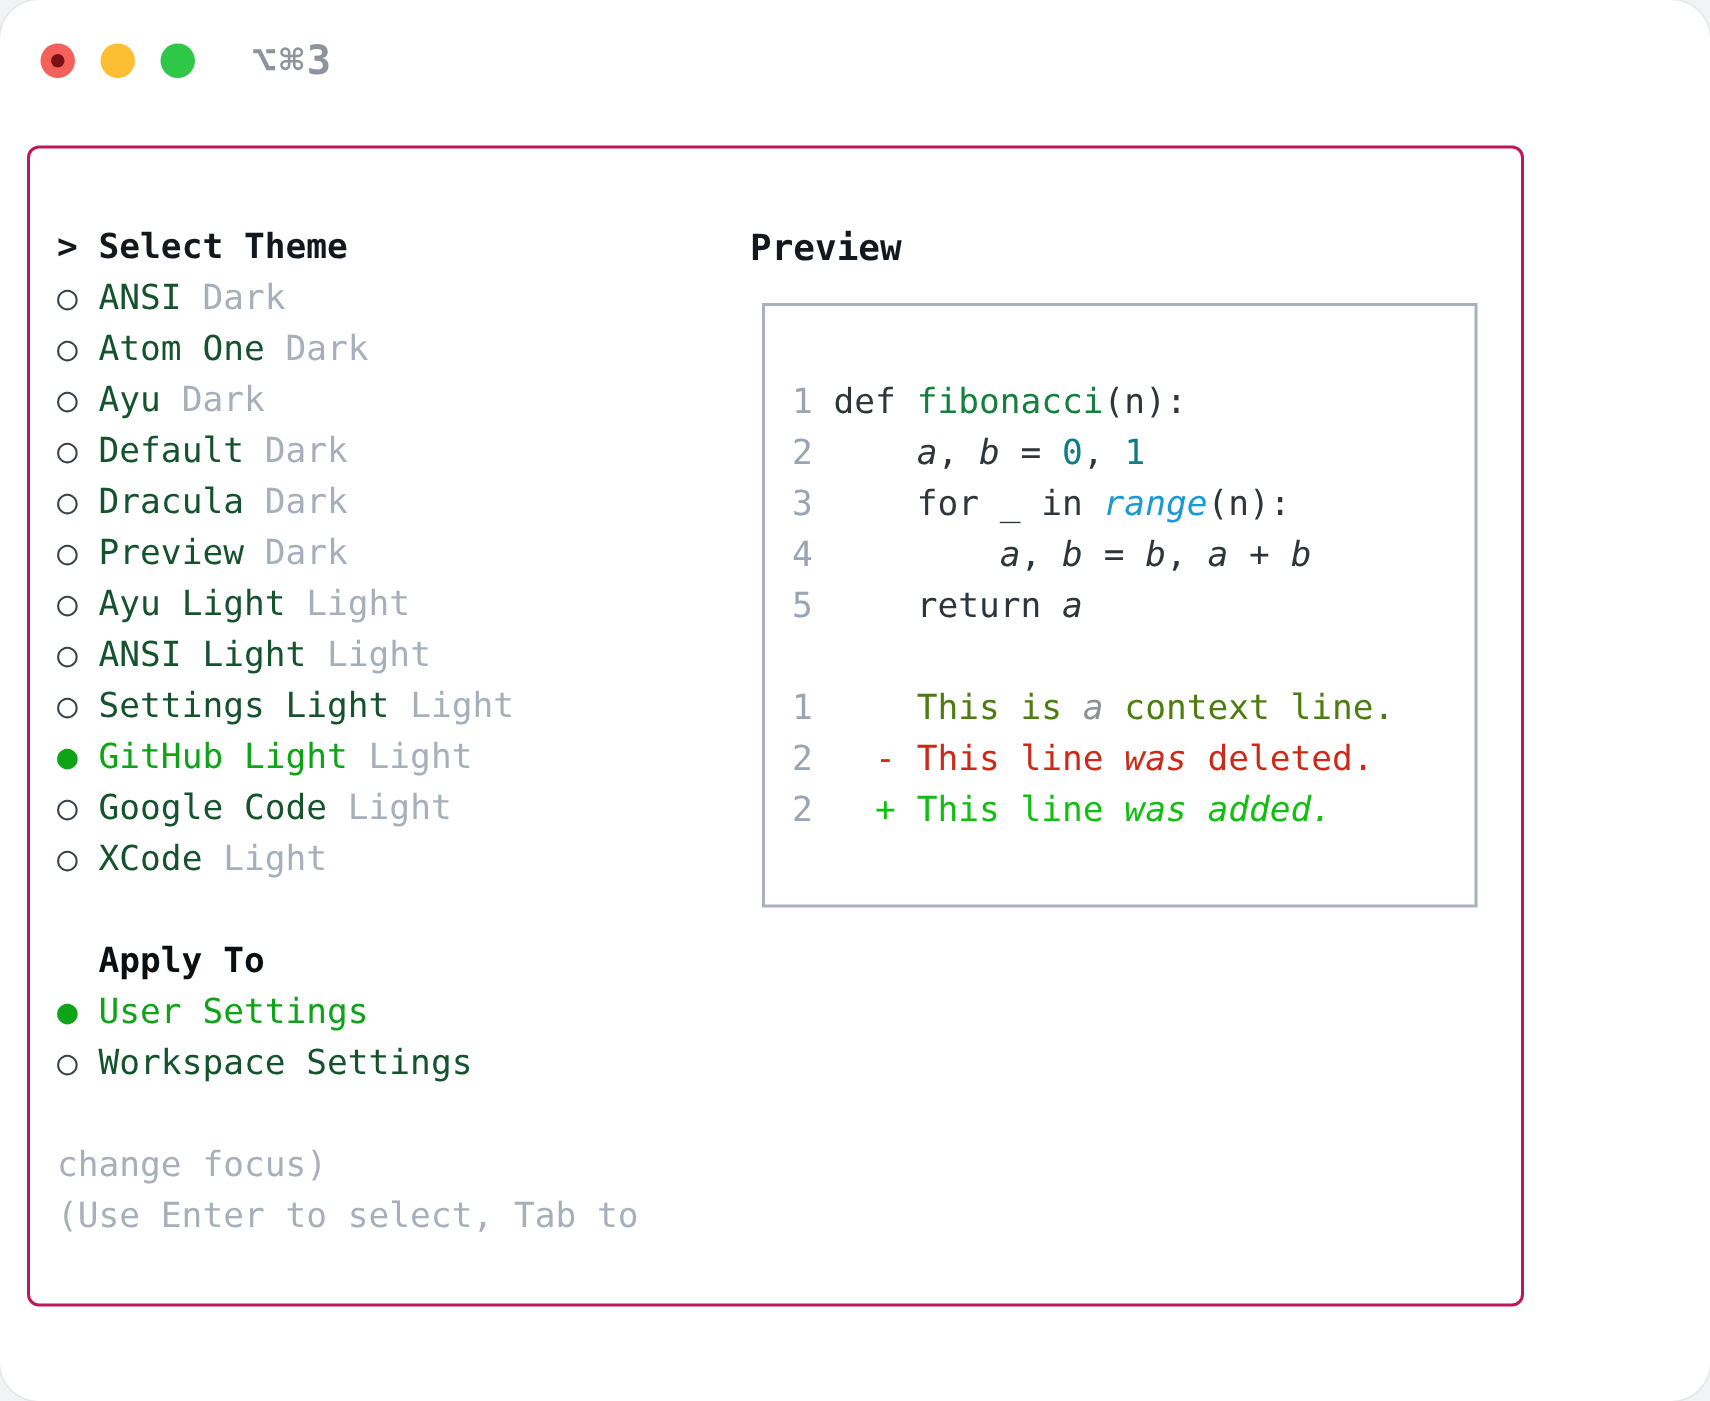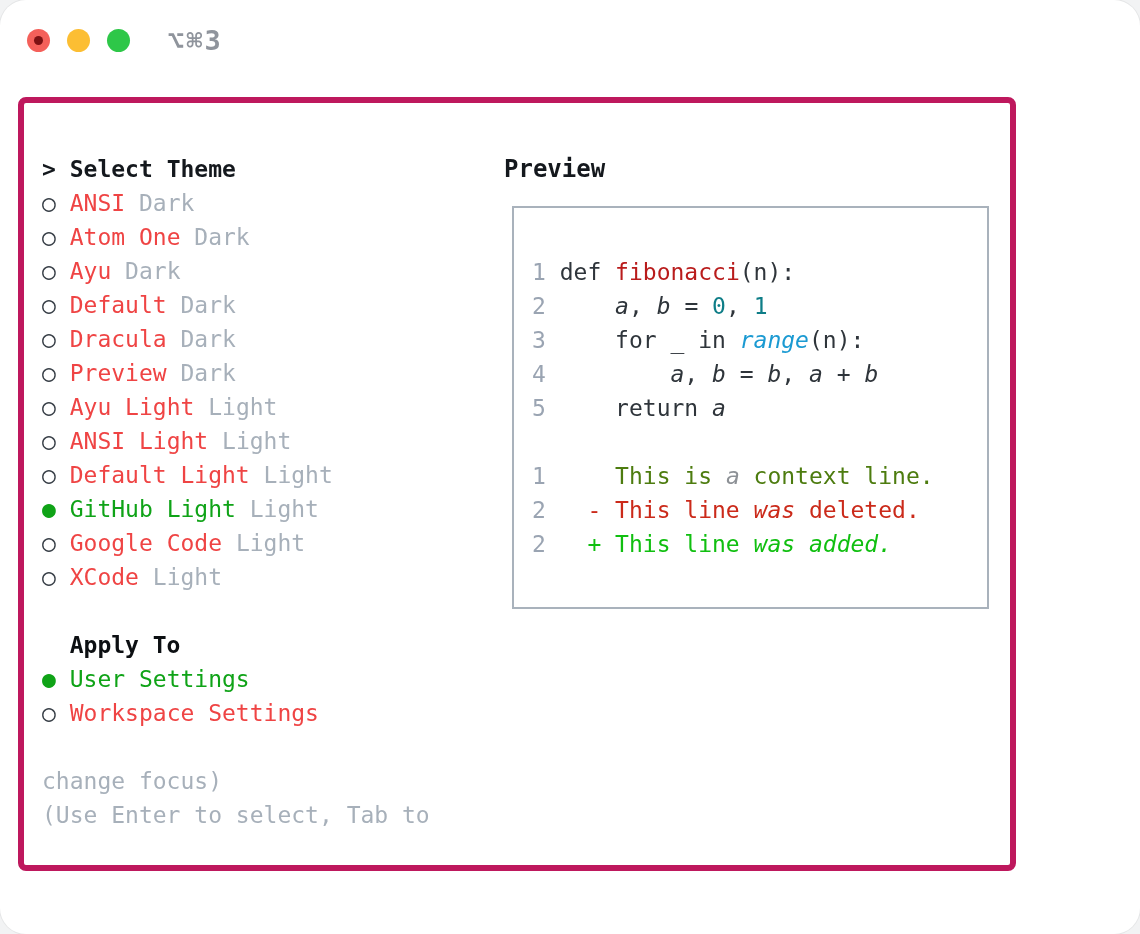--- a/index.html
+++ b/index.html
@@ -21,46 +21,46 @@
   .dot-red::after { content:""; position:absolute; left:7px; top:7px; width:9px; height:9px; border-radius:50%; background:#7c1113; }
   .dot-yellow { background:#fcbe33; }
   .dot-green { background:#2ec748; }
   .win-title {
     margin-left:21px; color:#8f949c; font-weight:bold; font-size:27px;
     font-family:"DejaVu Sans Mono","DejaVu Sans",monospace; letter-spacing:2px;
   }
   
   .panel {
     position:absolute; left:18px; top:97px; width:998px; height:774px;
-    border:6px solid #be185d; border-radius:8px; background:#ffffff;
+    border:2px solid #be185d; border-radius:8px; background:#ffffff;
   }
   .left-stack { position:absolute; left:18px; top:49px; }
   .row { height:34px; line-height:34px; font-size:23px; white-space:pre; color:#3a4149; }
   .row .cursor, .row .hdr { color:#14181d; font-weight:bold; }
   .row .subhdr { color:#0c0f12;font-weight:bold; }
   .row .ring { color:#3a4149; }
   .row .ring-sel { color:#0fa317; }
-  .row .name { color:#ef4444; }
+  .row .name { color:#14532d; }
   .row .name-sel { color:#0fa317; }
   .row .variant { color:#a7b0ba; }
   .row.hint { color:#a7b0ba; }
   
   .preview-header {
     position:absolute; left:480px; top:49px; height:34px; line-height:34px;
     font-size:24px; font-weight:bold; color:#14181d; white-space:pre;
   }
   .preview-box {
     position:absolute; left:488px; top:103px; width:477px; height:403px;
     border:2px solid #a9b2bc; background:#ffffff;
     padding:47px 0 0 18px; overflow:hidden;
   }
   .pline { height:34px; line-height:34px; font-size:23px; white-space:pre; }
   .s-num { color:#9aa4b2; }
   .s-code { color:#2f353b; }
-  .s-fn { color:#b91c1c; }
+  .s-fn { color:#15803d; }
   .s-var { color:#2f353b; font-style:italic; }
   .s-lit { color:#0e7d87; }
   .s-builtin { color:#1b9ad2; font-style:italic; }
   .s-ctx { color:#4d7c0f; }
   .s-ctx-i { color:#8d9196; font-style:italic; }
   .s-del { color:#cb2a1a; }
   .s-del-i { color:#cb2a1a; font-style:italic; }
   .s-add { color:#10bf10; }
   .s-add-i { color:#10bf10; font-style:italic; }
 </style>
@@ -81,21 +81,21 @@
     <div class="left-stack" id="left-stack">
         <div class="row"><span class="cursor">&gt;</span><span class="hdr"> Select Theme</span></div>
         <div class="row"><span class="ring">○</span><span class="name"> ANSI</span><span class="variant"> Dark</span></div>
         <div class="row"><span class="ring">○</span><span class="name"> Atom One</span><span class="variant"> Dark</span></div>
         <div class="row"><span class="ring">○</span><span class="name"> Ayu</span><span class="variant"> Dark</span></div>
         <div class="row"><span class="ring">○</span><span class="name"> Default</span><span class="variant"> Dark</span></div>
         <div class="row"><span class="ring">○</span><span class="name"> Dracula</span><span class="variant"> Dark</span></div>
         <div class="row"><span class="ring">○</span><span class="name"> Preview</span><span class="variant"> Dark</span></div>
         <div class="row"><span class="ring">○</span><span class="name"> Ayu Light</span><span class="variant"> Light</span></div>
         <div class="row"><span class="ring">○</span><span class="name"> ANSI Light</span><span class="variant"> Light</span></div>
-        <div class="row"><span class="ring">○</span><span class="name"> Default Light</span><span class="variant"> Light</span></div>
+        <div class="row"><span class="ring">○</span><span class="name"> Settings Light</span><span class="variant"> Light</span></div>
         <div class="row"><span class="ring-sel">●</span><span class="name-sel"> GitHub Light</span><span class="variant"> Light</span></div>
         <div class="row"><span class="ring">○</span><span class="name"> Google Code</span><span class="variant"> Light</span></div>
         <div class="row"><span class="ring">○</span><span class="name"> XCode</span><span class="variant"> Light</span></div>
         <div class="row"></div>
         <div class="row"><span class="subhdr">  Apply To</span></div>
         <div class="row"><span class="ring-sel">●</span><span class="name-sel"> User Settings</span></div>
         <div class="row"><span class="ring">○</span><span class="name"> Workspace Settings</span></div>
         <div class="row"></div>
         <div class="row hint">change focus)</div>
         <div class="row hint">(Use Enter to select, Tab to</div>

